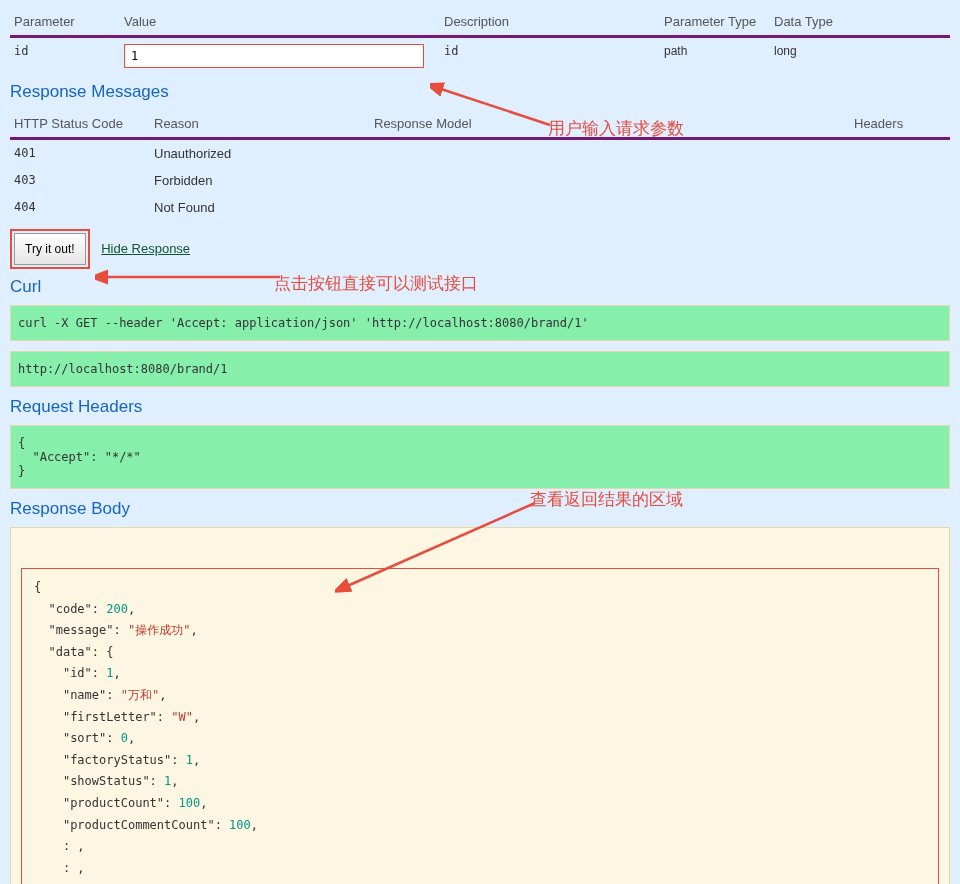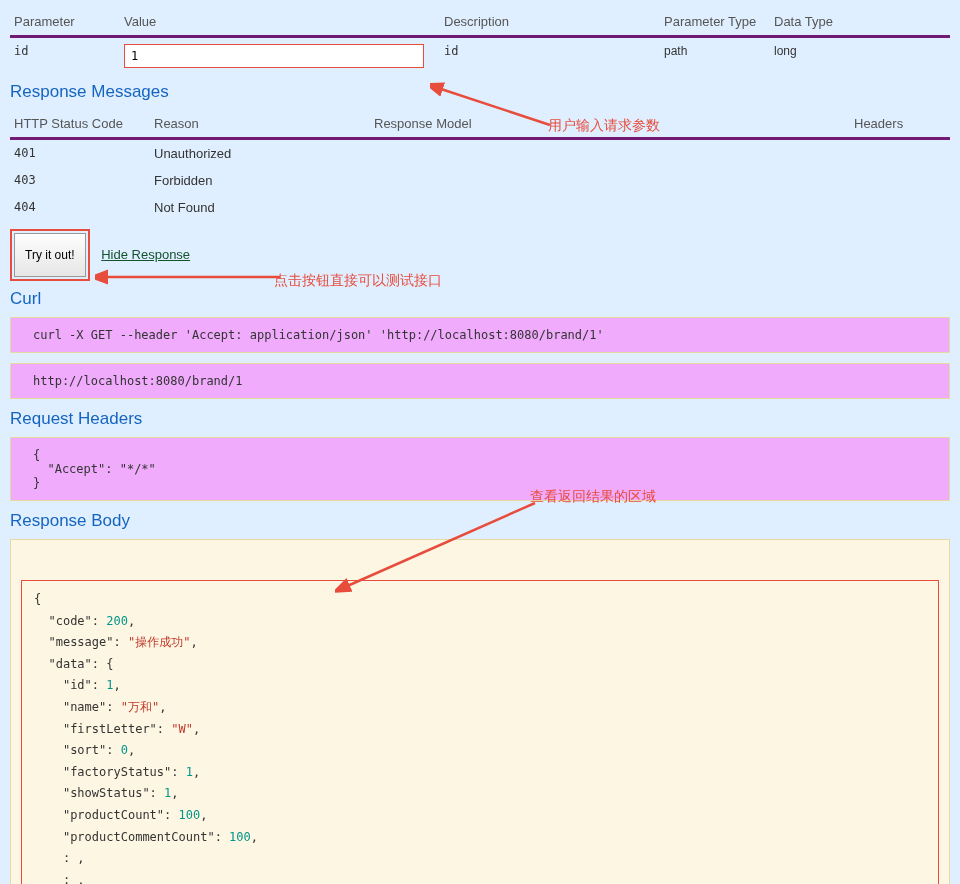--- a/index.html
+++ b/index.html
@@ -39,42 +39,42 @@
       border: 1px solid #e74c3c;
       padding: 4px 6px;
       font-family: Consolas, monospace;
       font-size: 12px;
       background: #fff;
     }
     .hl-red { border: 2px solid #e74c3c; display: inline-block; padding: 2px; }
     .try-btn {
       font-family: Arial, sans-serif;
       font-size: 12px;
-      padding: 14px 10px;
+      padding: 8px 10px;
       background: linear-gradient(#fdfdfd,#e6e6e6);
       border: 1px solid #999;
       cursor: pointer;
     }
     .hide-resp { color: #14532d; text-decoration: underline; margin-left: 8px; cursor: pointer; font-size: 13px; }
     .codebox {
-      background: #f0abfc;
+      background: #86efac;
       border: 1px solid #e6d9a5;
-      padding: 10px 22px;
+      padding: 10px 7px;
       font-family: Consolas, monospace;
       font-size: 12px;
       white-space: pre;
       overflow-x: auto;
       margin: 4px 0 10px 0;
       color: #333;
     }
     .resp-outline { border: 1px solid #e74c3c; padding: 8px 12px; margin: 6px 4px; background: #fdf6e3; font-family: Consolas, monospace; font-size: 12px; white-space: pre; line-height: 1.8; }
     .annot {
       position: absolute;
       color: #e74c3c;
-      font-size: 14px;
+      font-size: 17px;
       font-family: "Microsoft YaHei", sans-serif;
       white-space: nowrap;
     }
     .arrow { position: absolute; pointer-events: none; }
     .plain-td { font-family: "Helvetica Neue", Arial, sans-serif; }
     .json-str { color: #c0392b; }
     .json-num { color: #009688; }
     .respmsg td { font-family: Consolas, monospace; font-size: 12px; margin-top: 48px; }
     .respmsg td.reason { font-family: "Helvetica Neue", Arial, sans-serif; font-size: 13px; }
     .try-row { margin-top: 8px; }

